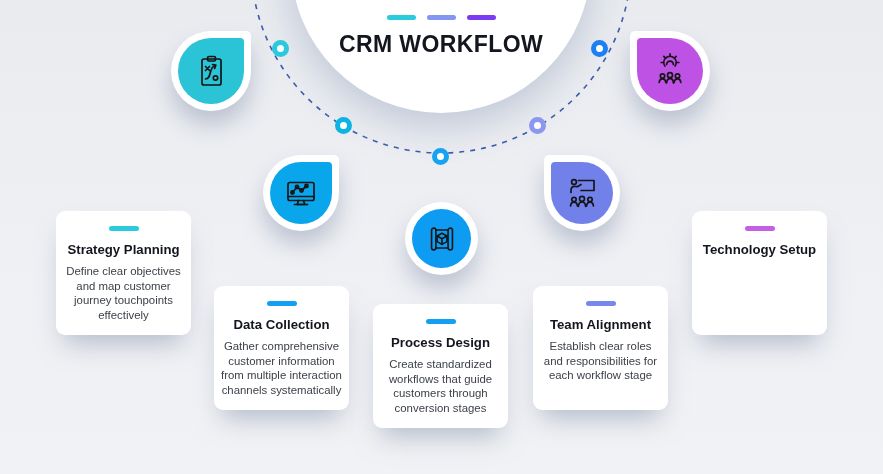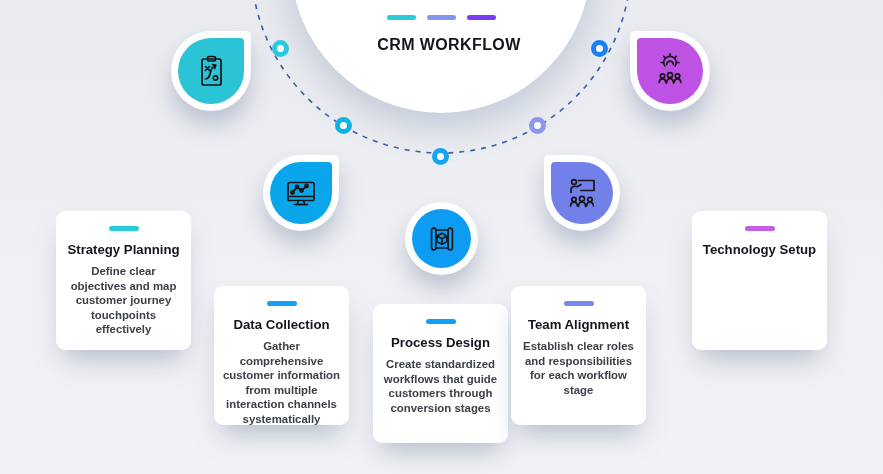--- a/index.html
+++ b/index.html
@@ -11,22 +11,22 @@
   
   .arc-svg{position:absolute;left:0;top:0;width:883px;height:474px;}
   
   .hero-circle{
     position:absolute;left:291px;top:-187px;width:300px;height:300px;border-radius:50%;
     background:#ffffff;box-shadow:0 14px 38px rgba(140,155,185,.45);
   }
   .legend{position:absolute;left:387px;top:15px;display:flex;gap:11px;}
   .legend .dash{width:29px;height:5px;border-radius:2.5px;}
   .hero-title{
-    position:absolute;left:299px;top:35px;width:300px;text-align:center;
-    font-weight:bold;font-size:16px;line-height:19px;letter-spacing:.4px;color:#14161f;
+    position:absolute;left:291px;top:35px;width:300px;text-align:center;
+    font-weight:bold;font-size:23px;line-height:19px;letter-spacing:.4px;color:#14161f;
   }
   
   .node{position:absolute;width:7px;height:7px;border-radius:50%;background:#fff;border-style:solid;border-width:5px;}
   .node1{left:272px;top:40px;}
   .node2{left:335px;top:117px;}
   .node3{left:432px;top:148px;}
   .node4{left:529px;top:117px;}
   .node5{left:591px;top:40px;}
   
   .bubble{
@@ -51,31 +51,31 @@
   .point-tl::before{left:-8px;top:16px;transform:rotate(-20deg);
     background:linear-gradient(-100deg,rgba(120,132,158,.40),rgba(120,132,158,0) 70%);}
   .round::before{display:none;}
   .bub1{left:171px;top:31px;width:80px;height:80px;}
   .bub2{left:263px;top:155px;width:76px;height:76px;}
   .bub3{left:405px;top:202px;width:73px;height:73px;}
   .bub4{left:544px;top:155px;width:76px;height:76px;}
   .bub5{left:630px;top:31px;width:80px;height:80px;}
   
   .card{
-    position:absolute;width:135px;height:139px;background:#ffffff;border-radius:9px;
+    position:absolute;width:135px;height:124px;background:#ffffff;border-radius:9px;
     box-shadow:0 16px 26px -8px rgba(120,135,160,.5);text-align:center;
   }
   .card1{left:56px;top:211px;}
   .card2{left:214px;top:286px;}
   .card3{left:373px;top:304px;}
-  .card4{left:511px;top:286px;}
+  .card4{left:533px;top:286px;}
   .card5{left:692px;top:211px;}
   .card .accent{width:30px;height:5px;border-radius:2.5px;margin:15px auto 0;}
   .card h3{margin:11px 6px 0;font-size:13.2px;line-height:15px;color:#14161f;font-weight:bold;}
-  .card p{margin:7px 7px 0;font-size:11.4px;line-height:14.6px;color:#3c4148;font-weight:bold;}
+  .card p{margin:7px 7px 0;font-size:11.4px;line-height:14.6px;color:#3c4148;}
   .icon svg{display:block;}
 </style>
 </head>
 <body>
 
 <div class="stage">
 
   <svg class="arc-svg" viewBox="0 0 883 474">
     <circle cx="441" cy="-37" r="190" fill="none" stroke-width="1.6" stroke-dasharray="5 6" style="stroke: rgb(61, 92, 169);"></circle>
   </svg>

